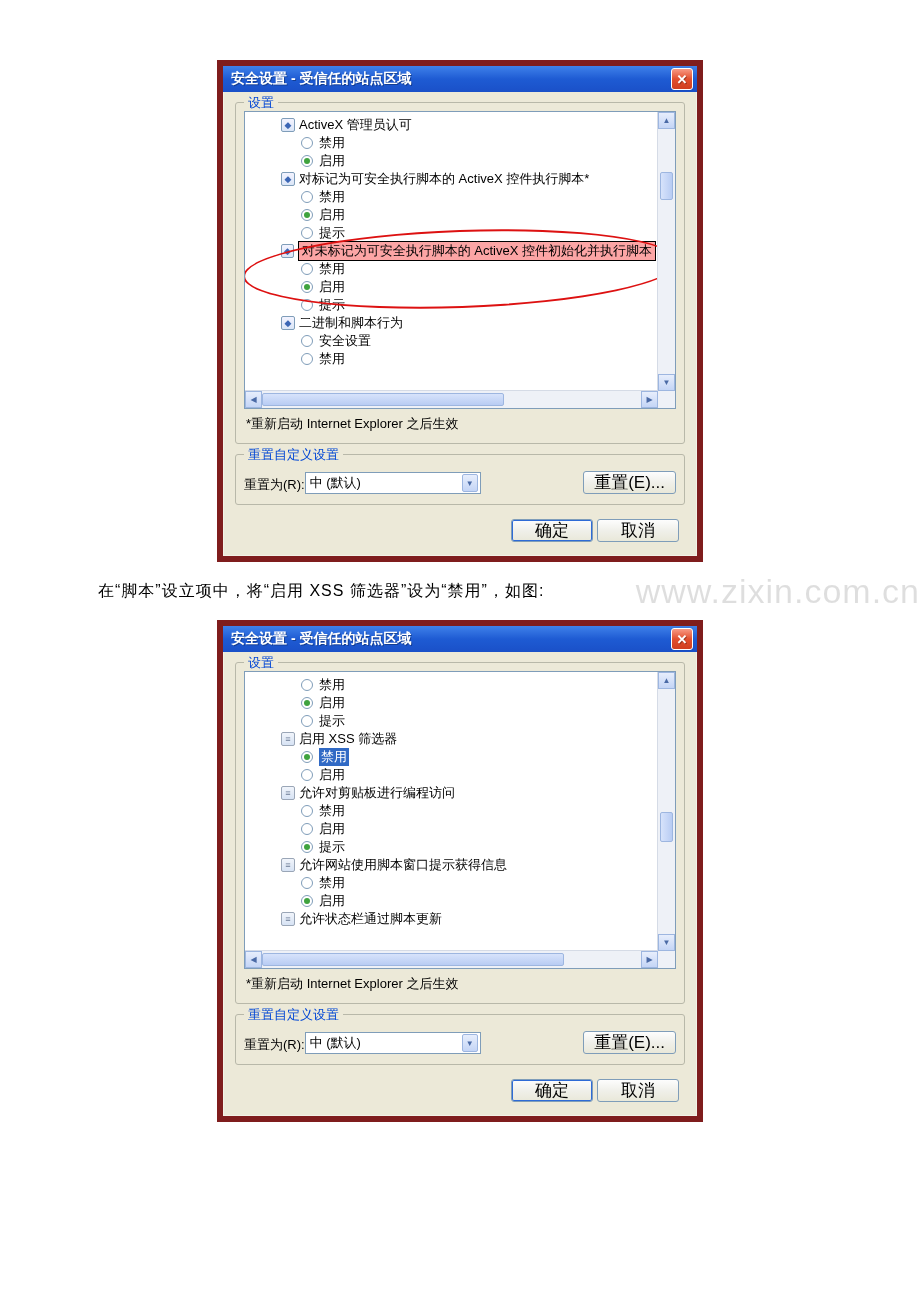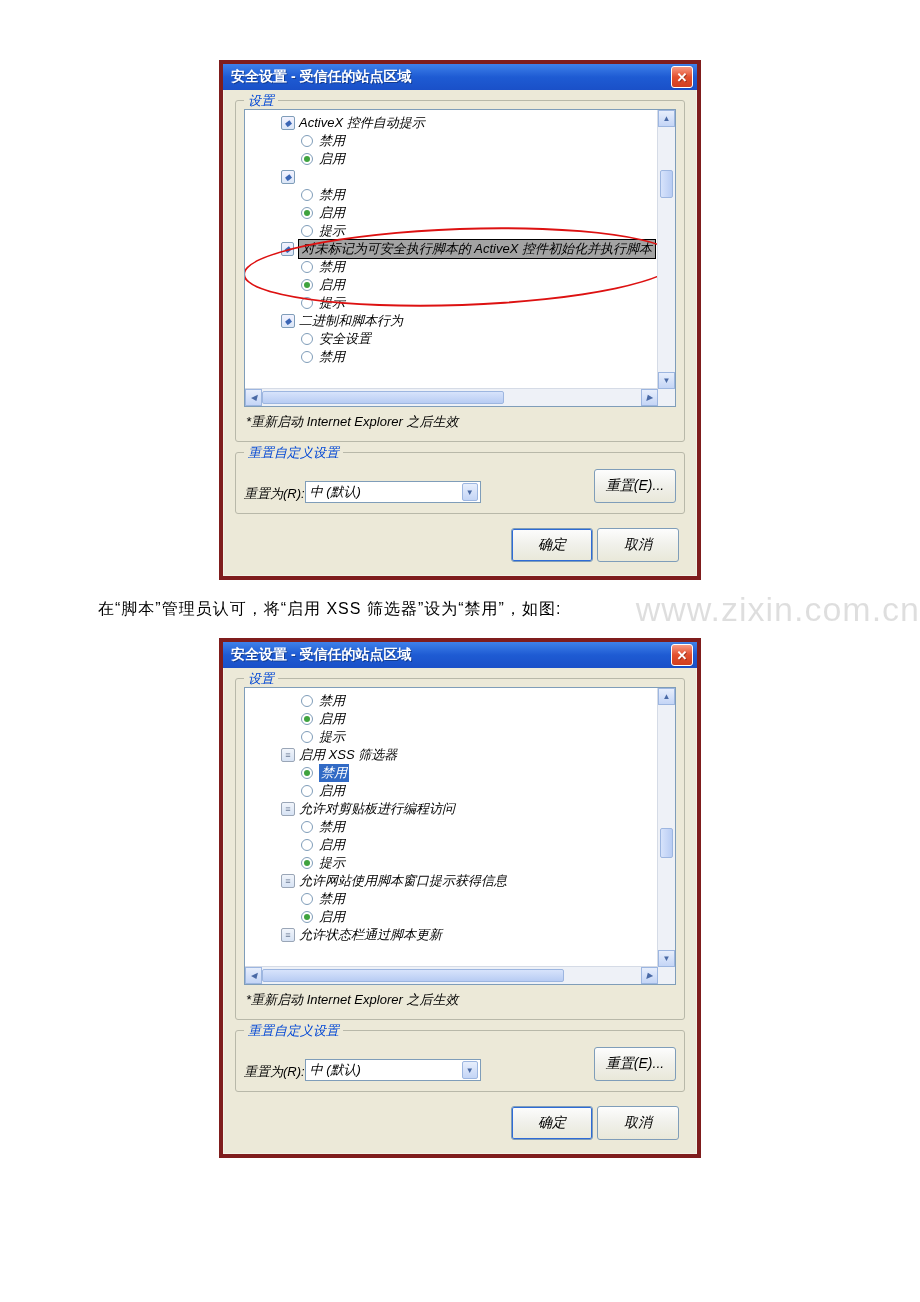--- a/index.html
+++ b/index.html
@@ -34,21 +34,21 @@
     z-index: 50;
   }
   .dlg-wrap {
     display: flex;
     justify-content: center;
     position: relative;
   }
   
   .dialog {
     width: 474px;
-    border: 4px solid #7f1d1d;
+    border: 6px solid #7f1d1d;
     background: #ece9d8;
     box-shadow: 0 0 0 1px rgba(255,255,255,0.4) inset;
   }
   .title-bar {
     height: 26px;
     background: linear-gradient(to bottom, #3f81ea, #1e5bd3 50%, #1a50c8);
     display: flex;
     align-items: center;
     padding: 0 4px 0 8px;
     color: #fff;
@@ -67,21 +67,20 @@
     display: flex;
     align-items: center;
     justify-content: center;
     font-family: Arial, sans-serif;
     font-weight: bold;
     font-size: 13px;
     box-shadow: 0 0 1px rgba(0,0,0,0.4);
   }
   .dlg-body {
     padding: 10px 12px 14px 12px;
-    font-style: italic;
   }
   .group {
     border: 1px solid #b8b8a9;
     border-radius: 3px;
     padding: 8px 8px 10px 8px;
     position: relative;
     margin-bottom: 10px;
     background: #ece9d8;
   }
   .group-title {
@@ -160,21 +159,21 @@
     width: 6px; height: 6px;
     border-radius: 50%;
     background: #3fa33f;
   }
   .sel-highlight {
     background: #316ac5;
     color: #fff;
     padding: 0 2px;
   }
   .tooltip-box {
-    background: #a3a3a3;
+    background: #fca5a5;
     border: 1px solid #000;
     padding: 0 3px;
     font-size: 13px;
     display: inline-block;
   }
   
   .vscroll {
     position: absolute;
     top: 0; right: 0; bottom: 17px;
     width: 17px;
@@ -267,25 +266,25 @@
     display: flex; align-items:center; justify-content:center;
     font-size: 8px; color:#4a6aa6;
     box-sizing: border-box;
   }
   .btn {
     min-width: 82px;
     height: 23px;
     border: 1px solid #7f9db9;
     border-radius: 3px;
     background: linear-gradient(to bottom,#fdfdfd,#f0f0ea 50%,#e9e8d9);
-    font-size: 14px;
+    font-size: 17px;
     display: inline-flex;
     align-items: center;
     justify-content: center;
-    padding: 16px 10px;
+    padding: 0 10px;
     box-sizing: border-box;
   }
   .btn.primary {
     box-shadow: 0 0 0 1px #2e6bd6 inset;
   }
   .dlg-footer {
     display: flex;
     justify-content: flex-end;
     gap: 4px;
     padding: 4px 6px 0 0;
@@ -311,33 +310,34 @@
         <div class="close-btn">✕</div>
       </div>
       <div class="dlg-body">
         <div class="group">
           <span class="group-title">设置</span>
           <div class="listbox" style="height:296px;">
             <div class="listbox-content">
 
               <div class="tree-row indent-1">
                 <span class="bullet-icon">◆</span>
-                <span>ActiveX 控件自动提示</span>
+                <span>ActiveX 管理员认可</span>
               </div>
               <div class="tree-row indent-2">
                   <span class="radio"></span>
                   <span>禁用</span>
                 </div>
               <div class="tree-row indent-2">
                   <span class="radio checked"></span>
                   <span>启用</span>
                 </div>
 
               <div class="tree-row indent-1">
                 <span class="bullet-icon">◆</span>
+                <span>对标记为可安全执行脚本的 ActiveX 控件执行脚本*</span>
               </div>
               <div class="tree-row indent-2">
                   <span class="radio"></span>
                   <span>禁用</span>
                 </div>
               <div class="tree-row indent-2">
                   <span class="radio checked"></span>
                   <span>启用</span>
                 </div>
               <div class="tree-row indent-2">
@@ -408,21 +408,21 @@
 
         <div class="dlg-footer">
           <div class="btn primary">确定</div>
           <div class="btn">取消</div>
         </div>
       </div>
     </div>
   </div>
 
   <div style="position:relative;">
-    <div class="body-text">在“脚本”管理员认可，将“启用 XSS 筛选器”设为“禁用”，如图:</div>
+    <div class="body-text">在“脚本”设立项中，将“启用 XSS 筛选器”设为“禁用”，如图:</div>
     <div class="watermark" style="top:-6px;">www.zixin.com.cn</div>
   </div>
 
   <div class="dlg-wrap">
     <div class="dialog">
       <div class="title-bar">
         <span>安全设置 - 受信任的站点区域</span>
         <div class="close-btn">✕</div>
       </div>
       <div class="dlg-body">

